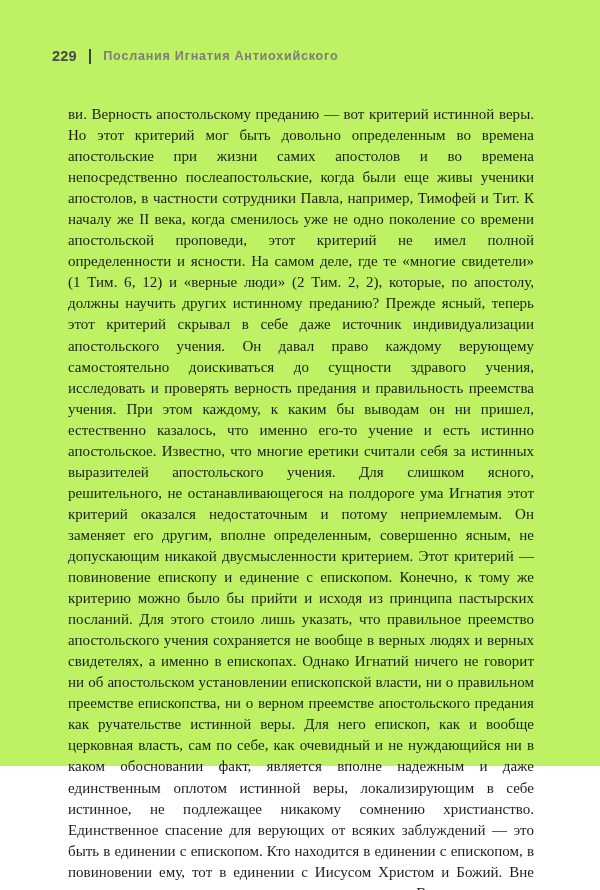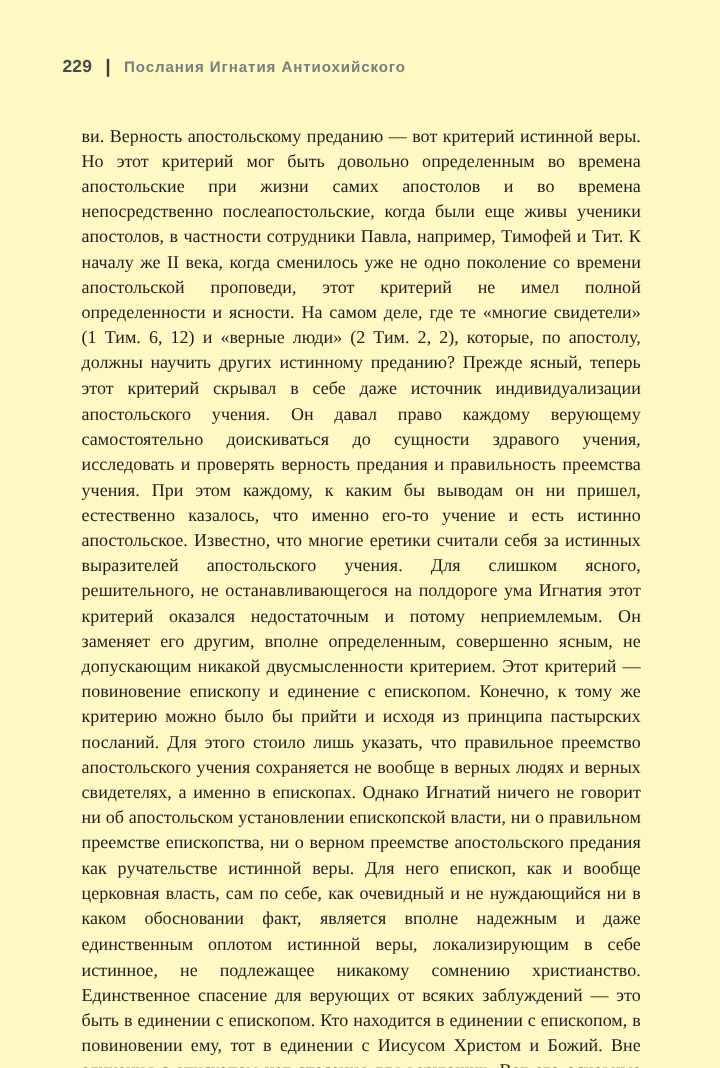--- a/index.html
+++ b/index.html
@@ -10,22 +10,22 @@
   body {
     width: 600px;
     height: 890px;
     overflow: hidden;
     font-family: "Liberation Serif", "DejaVu Serif", serif;
     color: #1a1a1a;
   }
   .page {
     position: relative;
     width: 600px;
-    height: 890px;
-    background: #fef9c3;
+    height: 766px;
+    background: #bef264;
     box-sizing: border-box;
   }
   .running-head {
     position: absolute;
     left: 52px;
     top: 44px;
     display: flex;
     align-items: center;
     gap: 9px;
     height: 24px;

